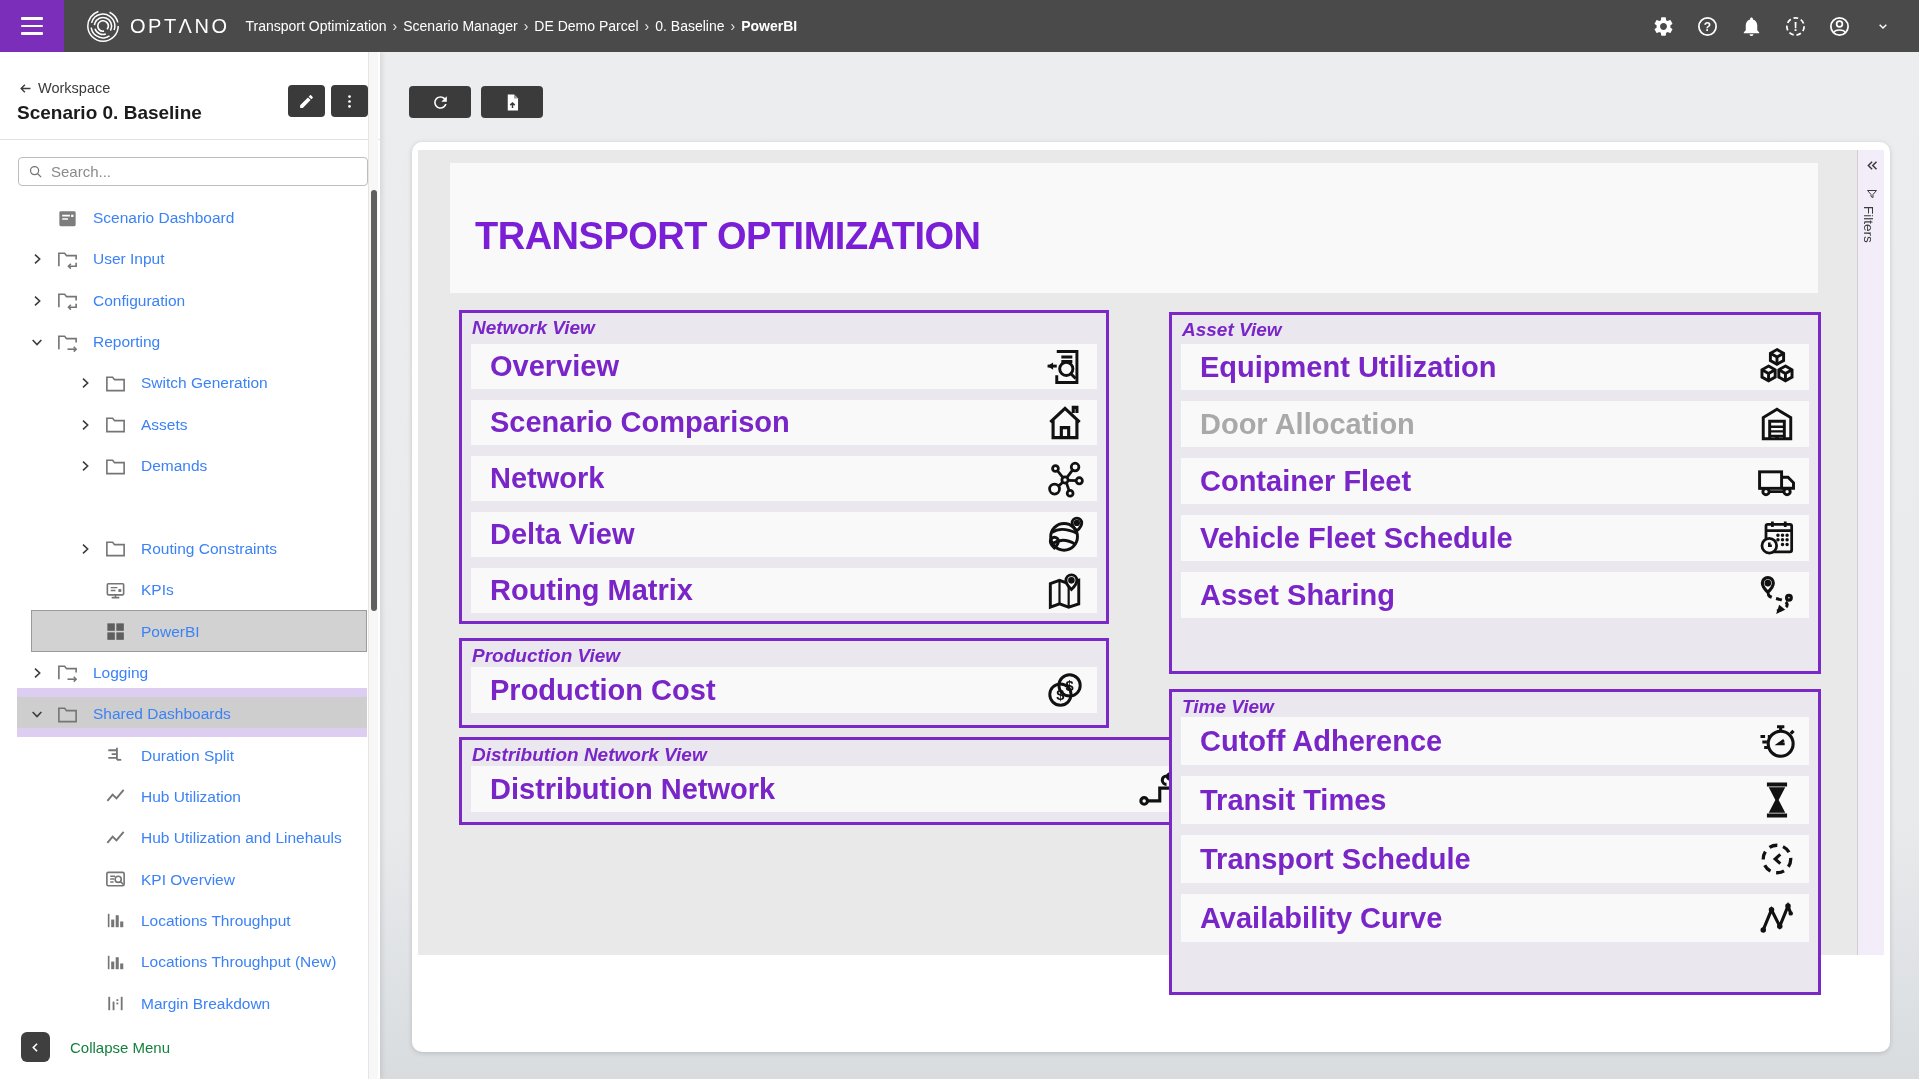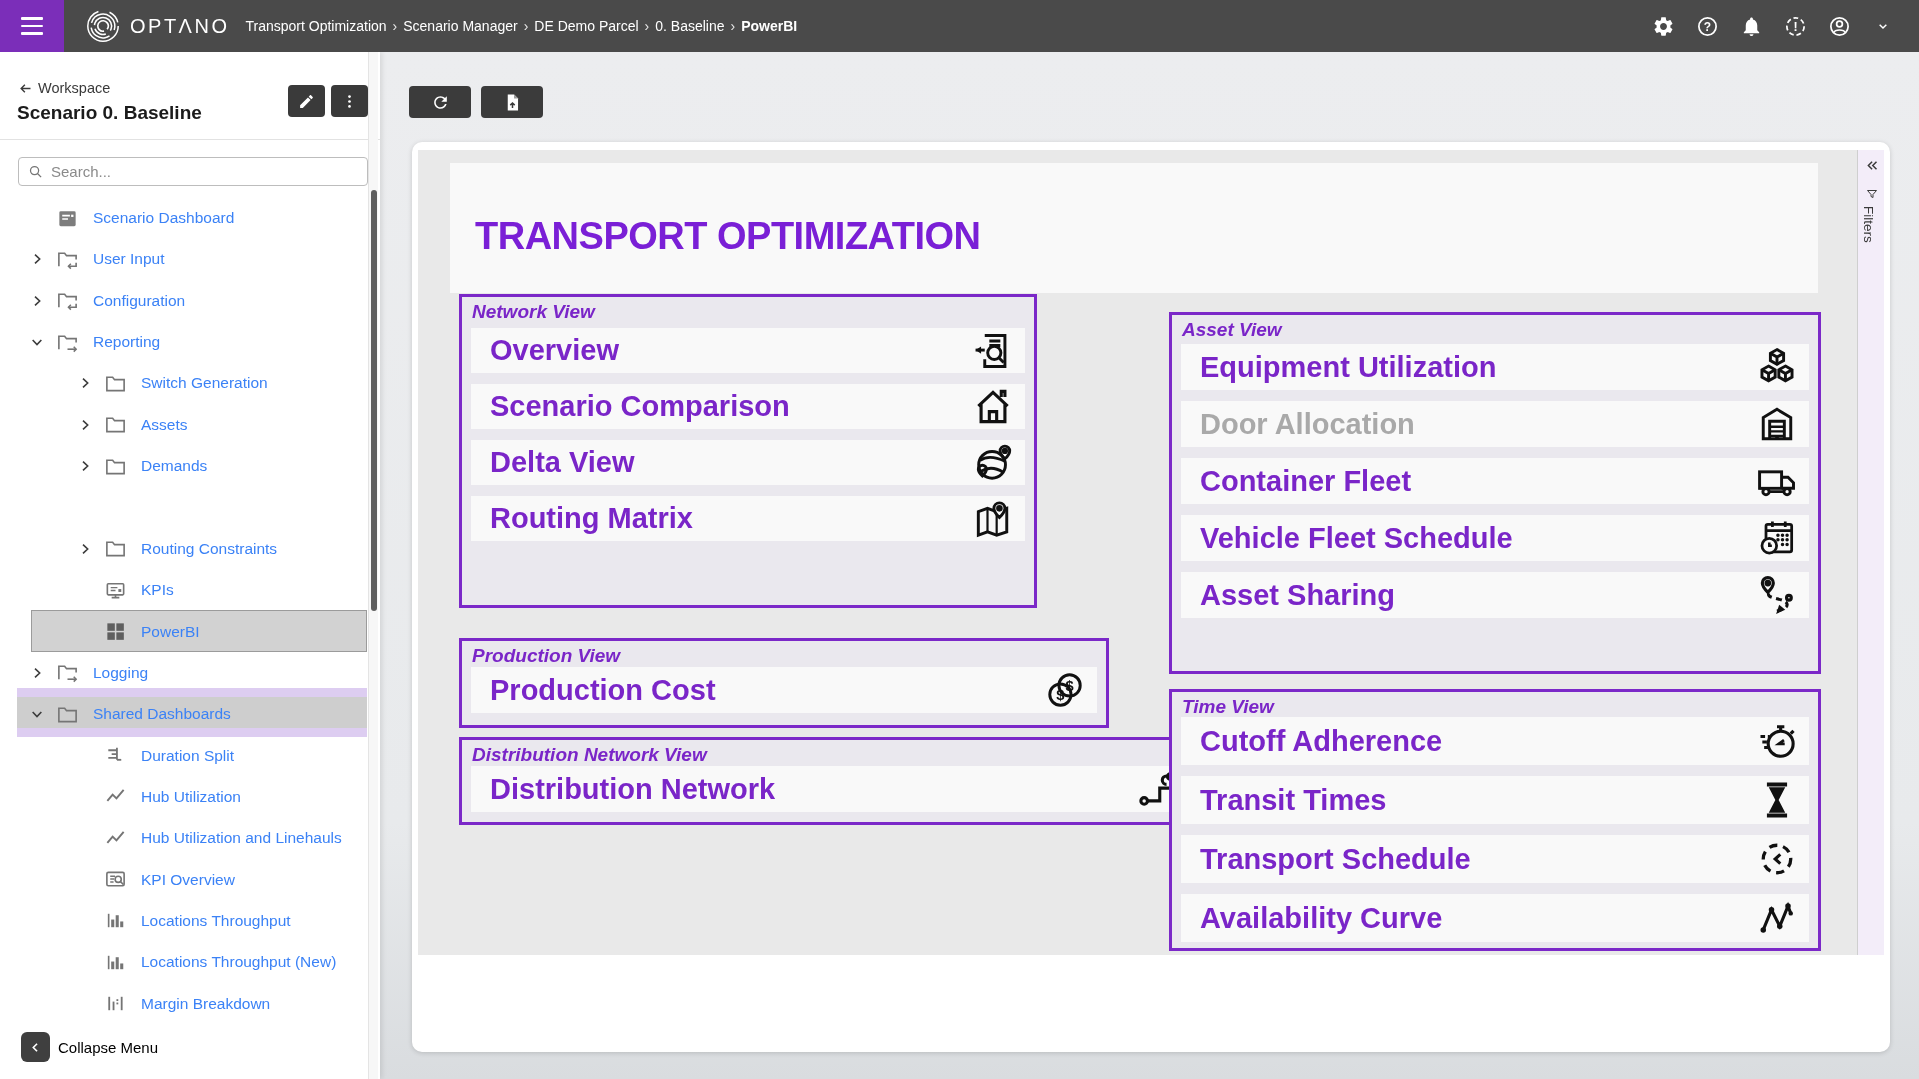--- a/index.html
+++ b/index.html
@@ -47,21 +47,21 @@
   .tr-icon { width:25px; display:flex; justify-content:center; align-items:center; flex:none; margin-left:5px; }
   .tr-icon svg { width:23px; height:23px; }
   .tr-label { margin-left:13px; font-size:15.5px; color:#3b82f6; white-space:nowrap; }
 
   #sb-scroll { position:absolute; left:368px; top:0px; width:10px; height:1027px; background:#f7f7f7; border-left:1px solid #e4e4e4; }
   #sb-thumb { position:absolute; left:2px; top:138px; width:6px; height:421px; background:#5f5f5f; border-radius:3px; }
 
   #collapse-row { position:absolute; left:21px; top:980px; display:flex; align-items:center; cursor:pointer; }
   #collapse-btn { width:29px; height:30px; background:#3f3f3f; border-radius:6px; display:flex; align-items:center; justify-content:center; }
   #collapse-btn svg { width:15px; height:15px; }
-  #collapse-label { margin-left:8px; font-size:15px; color:#000000;text-align:center; }
+  #collapse-label { margin-left:20px; font-size:15px; color:#15803d;text-align:center; }
 
   
   #main { position:absolute; left:380px; top:52px; width:1539px; height:1027px; background:linear-gradient(180deg,#ecedef 0%,#e8eaec 75%,#d9dcdf 100%); }
   .tool-btn { position:absolute; top:34px; width:62px; height:32px; background:#3b3b3b; border-radius:4px; display:flex; align-items:center; justify-content:center; cursor:pointer; }
   .tool-btn svg { width:19px; height:19px; }
   #refresh-btn { left:29px; }
   #export-btn { left:101px; }
 
   #card { position:absolute; left:32px; top:90px; width:1478px; height:910px; background:#fff; border-radius:10px; box-shadow:0 1px 5px rgba(0,0,0,.16); }
   #canvas { position:absolute; left:6px; top:8px; width:1439px; height:805px; background:#e9e9e9; }
@@ -453,41 +453,53 @@
         <path d="M12 19v-6M9.2 15.3L12 12.6l2.8 2.7" stroke="#3b3b3b" stroke-width="1.9" fill="none"></path>
       </svg>
     </div>
 
     <div id="card">
       <div id="canvas">
         <div id="title-band">
           <div id="report-title">TRANSPORT OPTIMIZATION</div>
         </div>
         <div id="sections">
-            <div class="pbox" style="left: 41px; top: 144px; width: 578px; height: 314px;">
+            <div class="pbox" style="left: 41px; top: 160px; width: 650px; height: 314px;">
               <div class="pbox-label">Network View</div>
               <div class="tiles" style="top: 31px;">
                 <div class="tile" style="height: 45px;">
                   <span class="tile-label">Overview</span>
                   <span class="tile-icon"><svg viewBox="0 0 24 24" fill="none" stroke="currentColor" stroke-width="1.6">
                       <path d="M7.5 3.5h11v17h-11v-4"></path>
                       <path d="M10 6.5h6M10 9h6"></path>
                       <circle cx="12.7" cy="13" r="3.6"></circle>
                       <path d="M15.2 15.7l2.6 2.6"></path>
                       <path d="M2.5 11.5h5"></path>
                       <path d="M5.5 9.5l-3 2 3 2" fill="currentColor" stroke="none"></path>
                     </svg></span>
                 </div>
                 <div class="tile" style="height: 45px;">
                   <span class="tile-label">Scenario Comparison</span>
                   <span class="tile-icon"><svg viewBox="0 0 24 24" fill="none" stroke="currentColor" stroke-width="1.7">
                       <path d="M4 11.5L12 4l8 7.5"></path>
                       <path d="M5.5 10.5V20h13v-9.5"></path>
                       <path d="M10 20v-5.5h4V20"></path>
                       <path d="M16.5 6.5v-3h2v3"></path>
+                    </svg></span>
+                </div>
+                <div class="tile" style="height: 45px;">
+                  <span class="tile-label">Network</span>
+                  <span class="tile-icon"><svg viewBox="0 0 24 24" fill="none" stroke="currentColor" stroke-width="1.5">
+                      <circle cx="12" cy="12.5" r="1.7"></circle>
+                      <circle cx="6.3" cy="17.5" r="2.7"></circle>
+                      <circle cx="17.5" cy="5.5" r="2.1"></circle>
+                      <circle cx="19.8" cy="13" r="1.7"></circle>
+                      <circle cx="14.8" cy="19.8" r="1.6"></circle>
+                      <circle cx="6.8" cy="6.3" r="1.6"></circle>
+                      <path d="M10.9 13.7l-2.7 2.3M13.2 11l3-4M13.7 12.7l4.5.2M12.8 14.1l1.4 4.2M10.9 11.3L7.9 7.5"></path>
                     </svg></span>
                 </div>
                 <div class="tile" style="height: 45px;">
                   <span class="tile-label">Delta View</span>
                   <span class="tile-icon"><svg viewBox="0 0 24 24" fill="none" stroke="currentColor" stroke-width="1.6">
                       <circle cx="11.5" cy="13" r="7.3"></circle>
                       <path d="M5 10.5c3-2 8-2 13.5.5M5.5 16.5c4-2.5 8-2 12 .5"></path>
                       <path d="M18.5 2.8a2.6 2.6 0 00-2.6 2.6c0 1.9 2.6 4.3 2.6 4.3s2.6-2.4 2.6-4.3a2.6 2.6 0 00-2.6-2.6z"></path>
                       <circle cx="18.5" cy="5.4" r=".9" fill="currentColor"></circle>
                       <path d="M6.2 13.2a2.2 2.2 0 00-2.2 2.2c0 1.6 2.2 3.7 2.2 3.7s2.2-2.1 2.2-3.7a2.2 2.2 0 00-2.2-2.2z"></path>
@@ -580,21 +592,21 @@
                   <span class="tile-icon"><svg viewBox="0 0 24 24" fill="none" stroke="currentColor" stroke-width="1.7">
                       <path d="M7 2.5A3 3 0 004 5.5C4 7.7 7 10.5 7 10.5s3-2.8 3-5a3 3 0 00-3-3z"></path>
                       <circle cx="7" cy="5.5" r="1" fill="currentColor"></circle>
                       <path d="M7.5 11c-1.5 3.5 9.5 2.5 10 6 .3 2.2-3 3-5.5 3.8" stroke-dasharray="3.2 2.4"></path>
                       <path d="M11.5 22.3l5-2.2-3.3-2.8z" fill="currentColor" stroke="none"></path>
                       <circle cx="18.5" cy="13.5" r="1.3"></circle>
                     </svg></span>
                 </div>
               </div>
             </div>
-            <div class="pbox" style="left: 751px; top: 539px; width: 652px; height: 262px;">
+            <div class="pbox" style="left: 751px; top: 539px; width: 652px; height: 306px;">
               <div class="pbox-label">Time View</div>
               <div class="tiles" style="top: 25px;">
                 <div class="tile" style="height: 48px;">
                   <span class="tile-label">Cutoff Adherence</span>
                   <span class="tile-icon"><svg viewBox="0 0 24 24" fill="none" stroke="currentColor" stroke-width="1.7">
                       <circle cx="14" cy="13.5" r="6.8"></circle>
                       <path d="M14 6.7V4.5M12 4.2h4"></path>
                       <path d="M19.5 8l1.5-1.5"></path>
                       <path d="M15.8 11.5l-2.8 2h3.2" stroke-width="1.5"></path>
                       <path d="M3 9.5h5M4 12.5h4M5 15.5h3" stroke-width="1.6" stroke-dasharray="2.5 1.5"></path>

